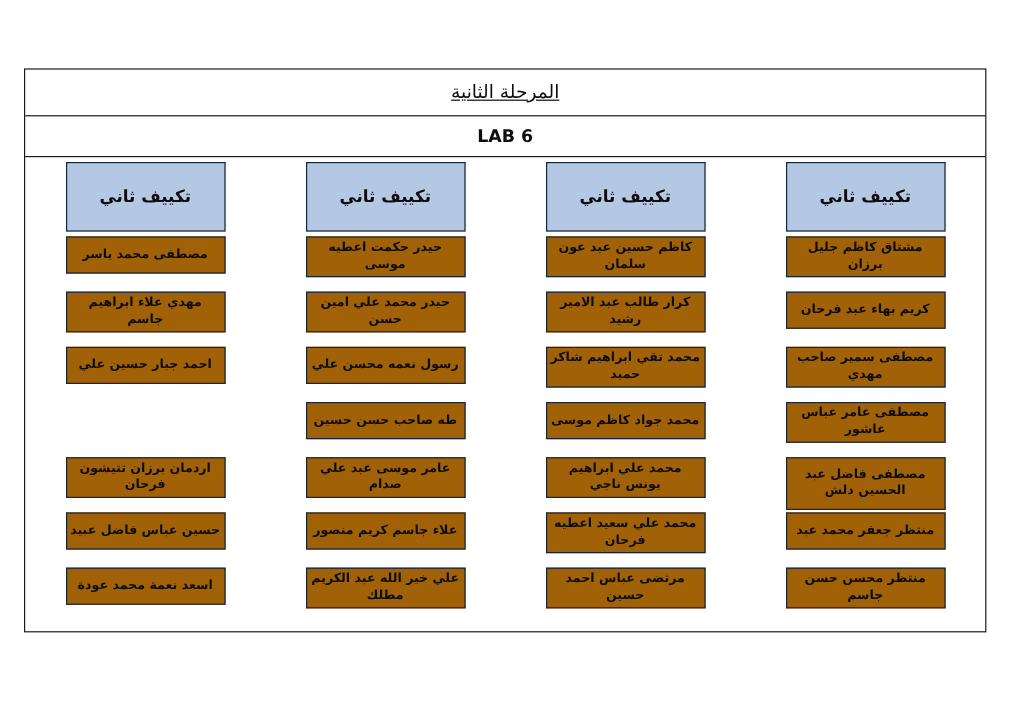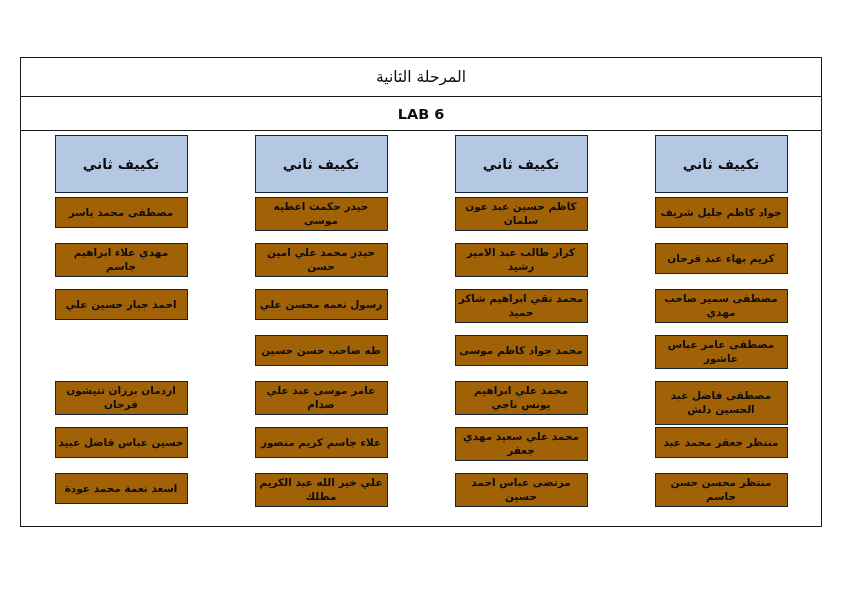--- a/index.html
+++ b/index.html
@@ -33,20 +33,21 @@
     background: #ffffff;
   }
 
   .title-row {
     height: 39px;
     border-bottom: 1.5px solid #1a1a1a;
     display: flex;
     align-items: center;
     justify-content: center;
     box-sizing: border-box;
+    text-decoration: underline;
   }
   .title-row .title-text {
     font-size: 15.5px;
     font-weight: 400;
     letter-spacing: 0;
     direction: rtl;
     white-space: nowrap;
   }
 
   .lab-row {
@@ -155,21 +156,21 @@
     </div>
 
     <div class="body-grid">
 
       <div class="col">
         <div class="col-header">
           <span class="hdr-text">تكييف ثاني</span>
         </div>
         <div class="cell-slot">
           <div class="cell">
-            <span class="cell-text">جواد كاظم جليل شريف</span>
+            <span class="cell-text">مشتاق كاظم جليل برزان</span>
           </div>
         </div>
         <div class="cell-slot">
           <div class="cell">
             <span class="cell-text">كريم بهاء عبد فرحان</span>
           </div>
         </div>
         <div class="cell-slot">
           <div class="cell">
             <span class="cell-text">مصطفى سمير صاحب مهدي</span>
@@ -221,21 +222,21 @@
             <span class="cell-text">محمد جواد كاظم موسى</span>
           </div>
         </div>
         <div class="cell-slot">
           <div class="cell">
             <span class="cell-text">محمد علي ابراهيم يونس ناجي</span>
           </div>
         </div>
         <div class="cell-slot">
           <div class="cell">
-            <span class="cell-text">محمد علي سعيد مهدي جعفر</span>
+            <span class="cell-text">محمد علي سعيد اعطيه فرحان</span>
           </div>
         </div>
         <div class="cell-slot">
           <div class="cell">
             <span class="cell-text">مرتضى عباس احمد حسين</span>
           </div>
         </div>
       </div>
 
       <div class="col">

